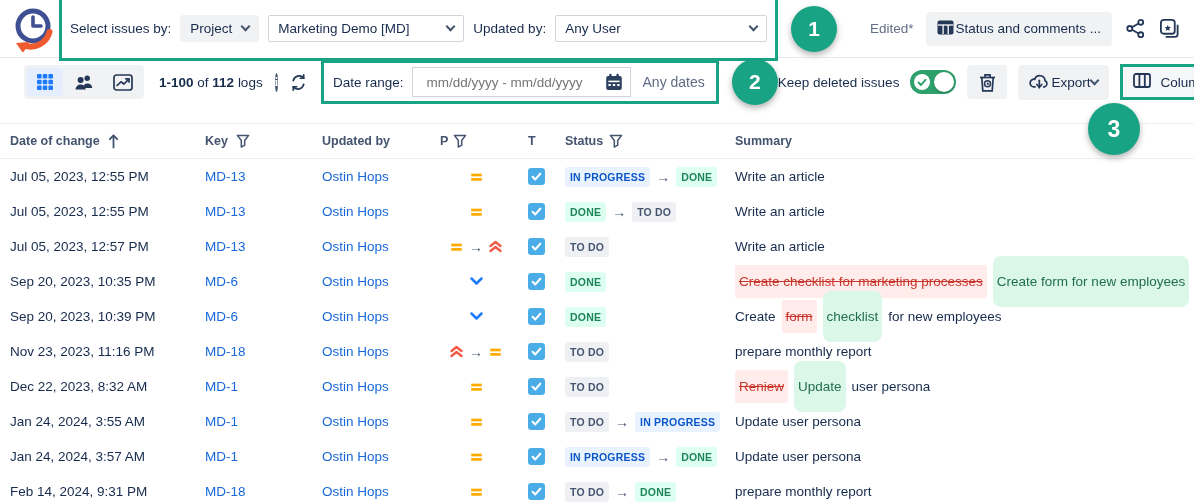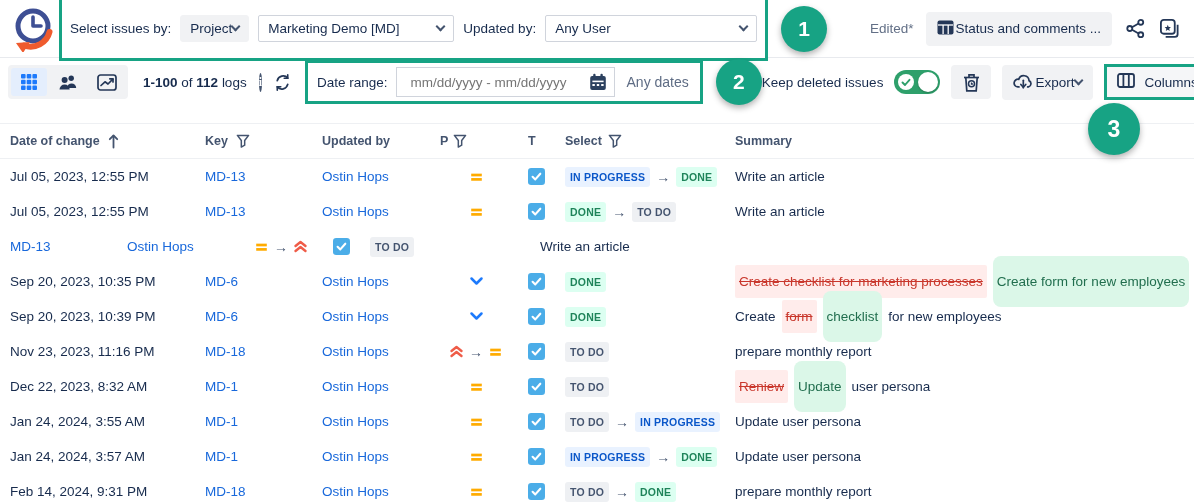--- a/index.html
+++ b/index.html
@@ -7,39 +7,39 @@
     width: 1194px; height: 502px; overflow: hidden;
     font-family: "Liberation Sans", sans-serif;
     background: #fff; color: #172B4D; position: relative;
   }
 
   
   .topbar { display: flex; align-items: center; height: 57px; padding: 0 14px 0 8px; }
   .logo { width: 46px; height: 46px; flex: none; }
   .hl-box { display: flex; align-items: center; gap: 9px; border: 3px solid #17A384; padding: 16px 8px; margin-left: 5px; background: #fff; }
   .lbl { font-size: 13.5px; color: #172B4D; white-space: nowrap; }
-  .sel { display: flex; align-items: center; justify-content: space-between; gap: 0; font-size: 13.5px; color: #172B4D;
+  .sel { display: flex; align-items: center; justify-content: space-between; gap: 10px; font-size: 13.5px; color: #172B4D;
          background: #fff; border: 1px solid #D0D4DC; border-radius: 2px; padding: 5px 9px; white-space: nowrap; cursor: pointer; }
   .sel.plain { background: #F1F2F4; border-color: #F1F2F4; border-radius: 3px; }
   .w-md { width: 196px; } .w-user { width: 212px; }
   .chev { width: 7px; height: 7px; border-right: 2px solid #44546F; border-bottom: 2px solid #44546F;
           transform: rotate(45deg); margin-top: -4px; flex: none; }
   .badge { width: 46px; height: 46px; border-radius: 50%; background: #17A384; color: #fff; font-size: 21px; font-weight: 700;
            display: flex; align-items: center; justify-content: center; box-shadow: 0 3px 6px rgba(0,0,0,.3); flex: none; }
   .badge.inline { margin-left: 13px; }
   .top-right { margin-left: auto; display: flex; align-items: center; gap: 13px; }
   .muted { color: #626F86; font-size: 13.5px; white-space: nowrap; }
   .btn { display: flex; align-items: center; gap: 1px; background: #F1F2F4; border-radius: 4px; padding: 8px 11px;
          font-size: 13.5px; color: #172B4D; white-space: nowrap; cursor: pointer; }
   .plain-icon-btn { display: flex; align-items: center; justify-content: center; cursor: pointer; }
 
   .divider { height: 1px; background: #E8EAEE; }
 
   
-  .toolbar { display: flex; align-items: center; height: 48px; padding: 0 14px 0 8px; position: relative; }
+  .toolbar { display: flex; align-items: center; height: 48px; padding: 0 14px 0 24px; position: relative; }
   .views { display: flex; gap: 3px; background: #F1F2F4; border-radius: 4px; padding: 3px; }
   .view { width: 36px; height: 28px; display: flex; align-items: center; justify-content: center; border-radius: 3px; cursor: pointer; }
   .view.active { background: #E4EEFD; }
   .counts { margin-left: 15px; font-size: 13.5px; white-space: nowrap; }
   .counts b { font-weight: 700; }
   .info-icon { margin-left: 12px; width: 19px; height: 19px; border-radius: 50%; background: #44546F; color: #fff;
                font-size: 12px; font-weight: 700; display: flex; align-items: center; justify-content: center; cursor: pointer;
                font-family: "Liberation Serif", serif; }
   .refresh { margin-left: 11px; cursor: pointer; display: flex; }
   .hl-box2 { display: flex; align-items: center; gap: 8px; border: 3px solid #17A384; padding: 4px 0 4px 9px; margin-left: 13px; }
@@ -293,21 +293,21 @@
       <span style="display: flex;">
         <svg width="14" height="14" viewBox="0 0 15 15" fill="none" stroke="#44546F" stroke-width="1.6" stroke-linejoin="round">
           <path d="M1.5 1.5 H13.5 L9.3 7 V12 L5.7 14 V7 Z"></path>
         </svg>
       </span>
     </div>
     <div class="th c-t">
       <span>T</span>
     </div>
     <div class="th c-status">
-      <span>Select</span>
+      <span>Status</span>
       <span style="display: flex;">
         <svg width="14" height="14" viewBox="0 0 15 15" fill="none" stroke="#44546F" stroke-width="1.6" stroke-linejoin="round">
           <path d="M1.5 1.5 H13.5 L9.3 7 V12 L5.7 14 V7 Z"></path>
         </svg>
       </span>
     </div>
     <div class="th c-sum">
       <span>Summary</span>
     </div>
   </div>
@@ -364,20 +364,21 @@
       <div class="c-status">
         <span class="st-badge st-done">DONE</span>
         <span class="arrow-glyph">→</span>
         <span class="st-badge st-todo">TO DO</span>
       </div>
       <div class="c-sum">
         <span class="seg-plain">Write an article</span>
       </div>
     </div>
     <div class="trow">
+      <div class="c-date">Jul 05, 2023, 12:57 PM</div>
       <div class="c-key"><span class="link">MD-13</span></div>
       <div class="c-user"><span class="link">Ostin Hops</span></div>
       <div class="c-p">
         <span class="pri">
           <svg width="15" height="12" viewBox="0 0 15 12">
             <path d="M2.2 4 H12.8" stroke="#FFAB00" stroke-width="2.7"></path>
             <path d="M2.2 8.4 H12.8" stroke="#FFAB00" stroke-width="2.7"></path>
           </svg>
         </span>
         <span class="arrow-glyph">→</span>

